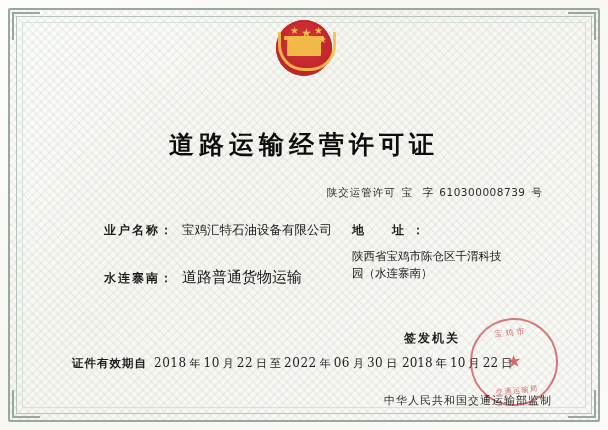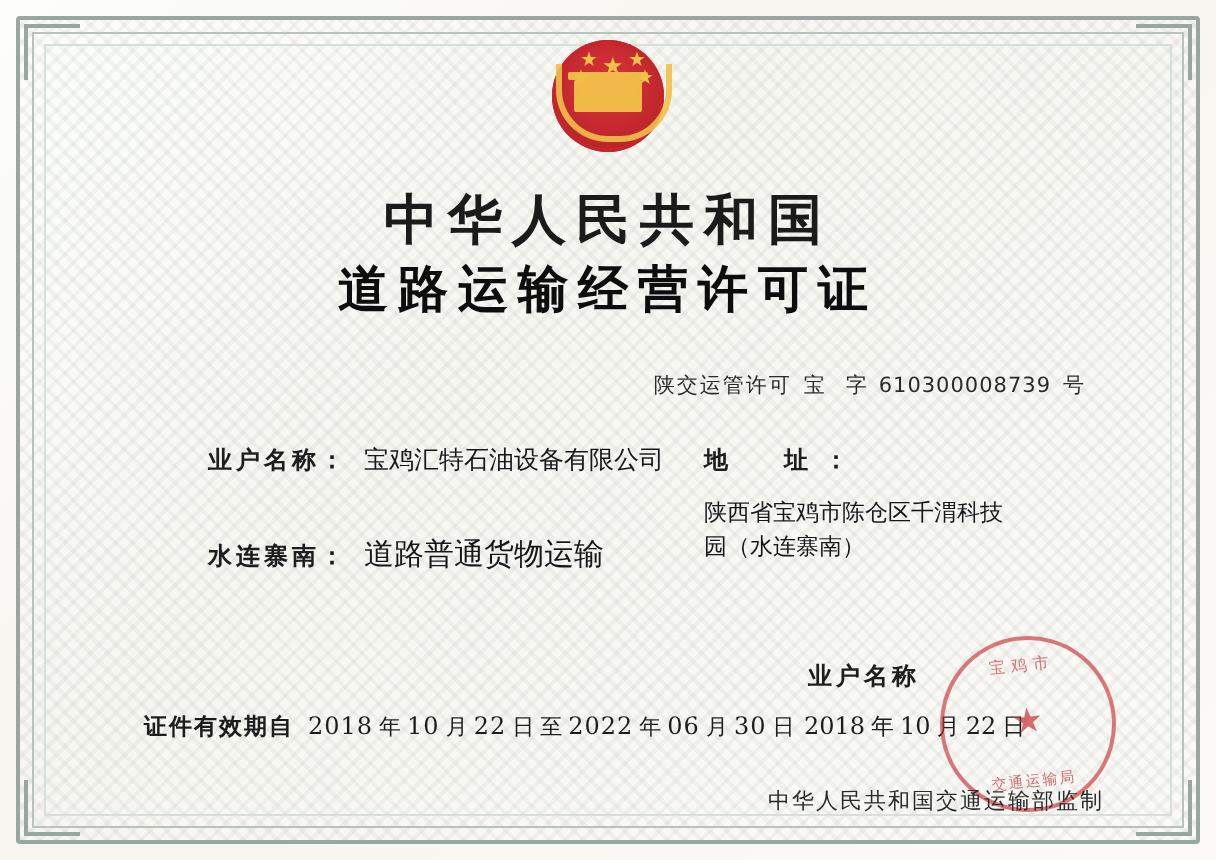--- a/index.html
+++ b/index.html
@@ -194,21 +194,20 @@
     <div class="disc"></div>
     <div class="ears"></div>
     <div class="gate"></div>
     <span class="star s0">★</span>
     <span class="star s1">★</span>
     <span class="star s2">★</span>
     <span class="star s3">★</span>
     <span class="star s4">★</span>
   </div>
 
-  <div class="title1">中华人民共和国</div>
   <div class="title2">道路运输经营许可证</div>
 
   <div class="serial">
     <span class="lbl">陕交运管许可</span>
     <span class="word">宝　字</span>
     <span class="code">610300008739</span>
     <span class="suf">号</span>
   </div>
 
   <div class="field" id="f-name">
@@ -219,21 +218,21 @@
   <div class="field" id="f-scope">
     <span class="lbl">水连寨南：</span>
     <span class="val">道路普通货物运输</span>
   </div>
 
   <div class="field" id="f-addr">
     <span class="lbl">地　址：</span>
   </div>
   <div id="addr-val">陕西省宝鸡市陈仓区千渭科技园（水连寨南）</div>
 
-  <div id="f-issuer">业户名称</div>
+  <div id="f-issuer">签发机关</div>
 
   <div class="validity">
     <span class="lbl">证件有效期自</span>
     <span class="num">2018</span>
     <span class="unit">年</span>
     <span class="num">10</span>
     <span class="unit">月</span>
     <span class="num">22</span>
     <span class="unit">日</span>
     <span class="unit">至</span>

